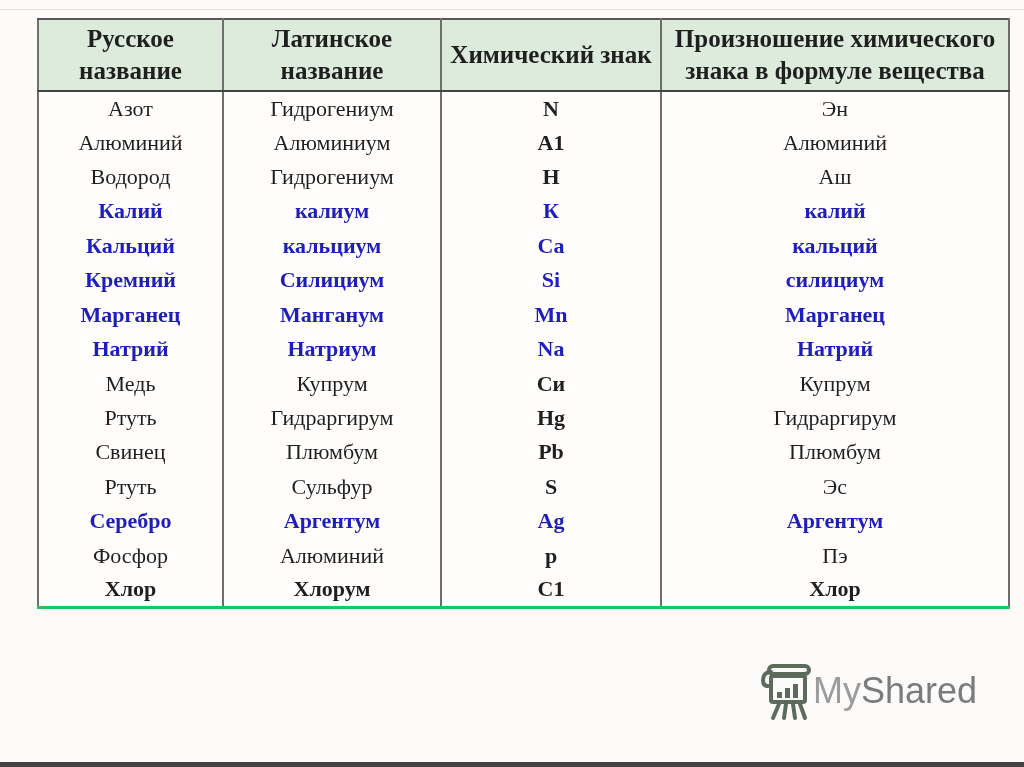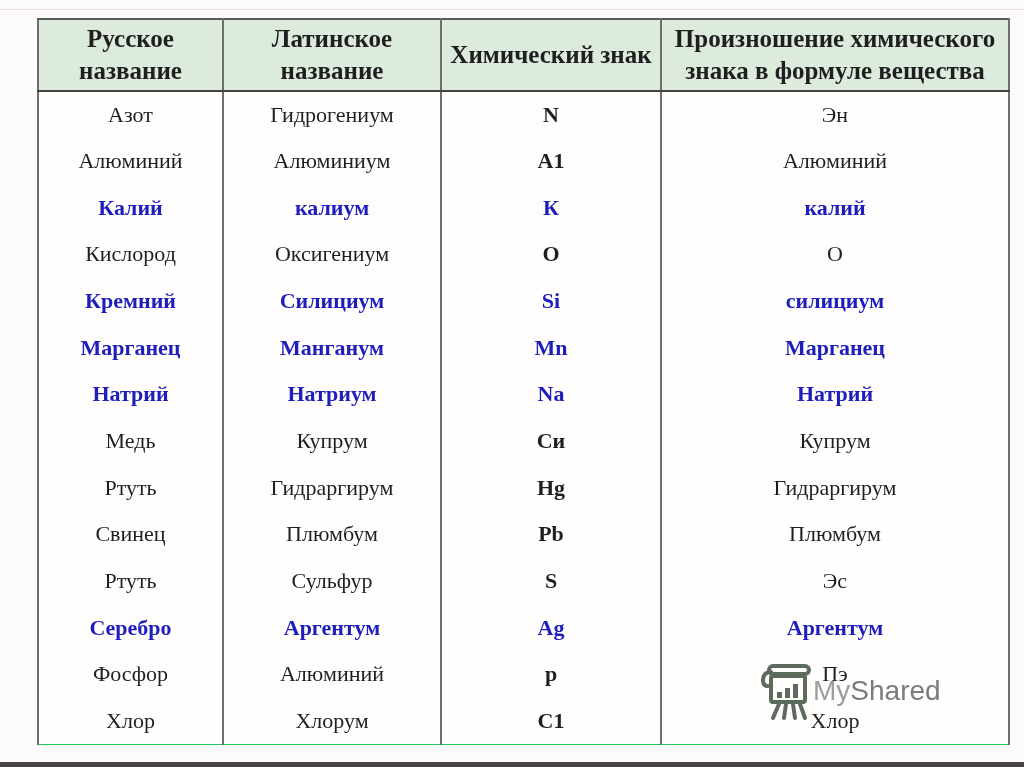--- a/index.html
+++ b/index.html
@@ -13,21 +13,21 @@
   .top-rule {
     position: absolute; left: 0; top: 9px; width: 1024px; height: 1px;
     background: #e3dedc;
   }
   .bottom-rule {
     position: absolute; left: 0; bottom: 0; width: 1024px; height: 5px;
     background: #474243;
   }
   table.elements {
     position: absolute; left: 37px; top: 18px;
-    width: 971px; height: 727px;
+    width: 971px; height: 591px;
     border-collapse: collapse;
     table-layout: fixed;
     background: #fffefd;
   }
   table.elements col.c1 { width: 185px; }
   table.elements col.c2 { width: 218px; }
   table.elements col.c3 { width: 220px; }
   table.elements col.c4 { width: 348px; }
   table.elements th, table.elements td {
     border-left: 2px solid #6e6e6e;
@@ -51,31 +51,31 @@
     height: 34.4px;
     font-size: 22px;
     color: #1f1f1f;
     white-space: nowrap;
   }
   table.elements tbody td:nth-child(3) { font-weight: bold; }
   table.elements tbody tr.hl td {
     color: #1e1ebc;
     font-weight: bold;
   }
-  table.elements tbody tr:last-child td { border-bottom: 1px solid #22c55e; }
+  table.elements tbody tr:last-child td { border-bottom: 3px solid #22c55e; font-weight: bold; }
 
   .watermark {
     position: absolute; left: 757px; top: 658px;
     display: flex; align-items: center;
     pointer-events: none;
   }
   .watermark svg { display: block; }
   .wm-text {
     font-family: "Liberation Sans", "DejaVu Sans", sans-serif;
-    font-size: 28px;
+    font-size: 36px;
     letter-spacing: 0px;
     margin-left: -2px;
     line-height: 1;
   }
   .wm-my { color: #9c9c9c; }
   .wm-shared { color: #7b7b7b; }
 </style>
 </head>
 <body>
 
@@ -102,31 +102,37 @@
         <td>Гидрогениум</td>
         <td>N</td>
         <td>Эн</td>
       </tr>
       <tr>
         <td>Алюминий</td>
         <td>Алюминиум</td>
         <td>A1</td>
         <td>Алюминий</td>
       </tr>
+      <tr>
+        <td>Водород</td>
+        <td>Гидрогениум</td>
+        <td>H</td>
+        <td>Аш</td>
+      </tr>
       <tr class="hl">
         <td>Калий</td>
         <td>калиум</td>
         <td>К</td>
         <td>калий</td>
       </tr>
-      <tr>
-        <td>Кислород</td>
-        <td>Оксигениум</td>
-        <td>O</td>
-        <td>О</td>
+      <tr class="hl">
+        <td>Кальций</td>
+        <td>кальциум</td>
+        <td>Ca</td>
+        <td>кальций</td>
       </tr>
       <tr class="hl">
         <td>Кремний</td>
         <td>Силициум</td>
         <td>Si</td>
         <td>силициум</td>
       </tr>
       <tr class="hl">
         <td>Марганец</td>
         <td>Манганум</td>

